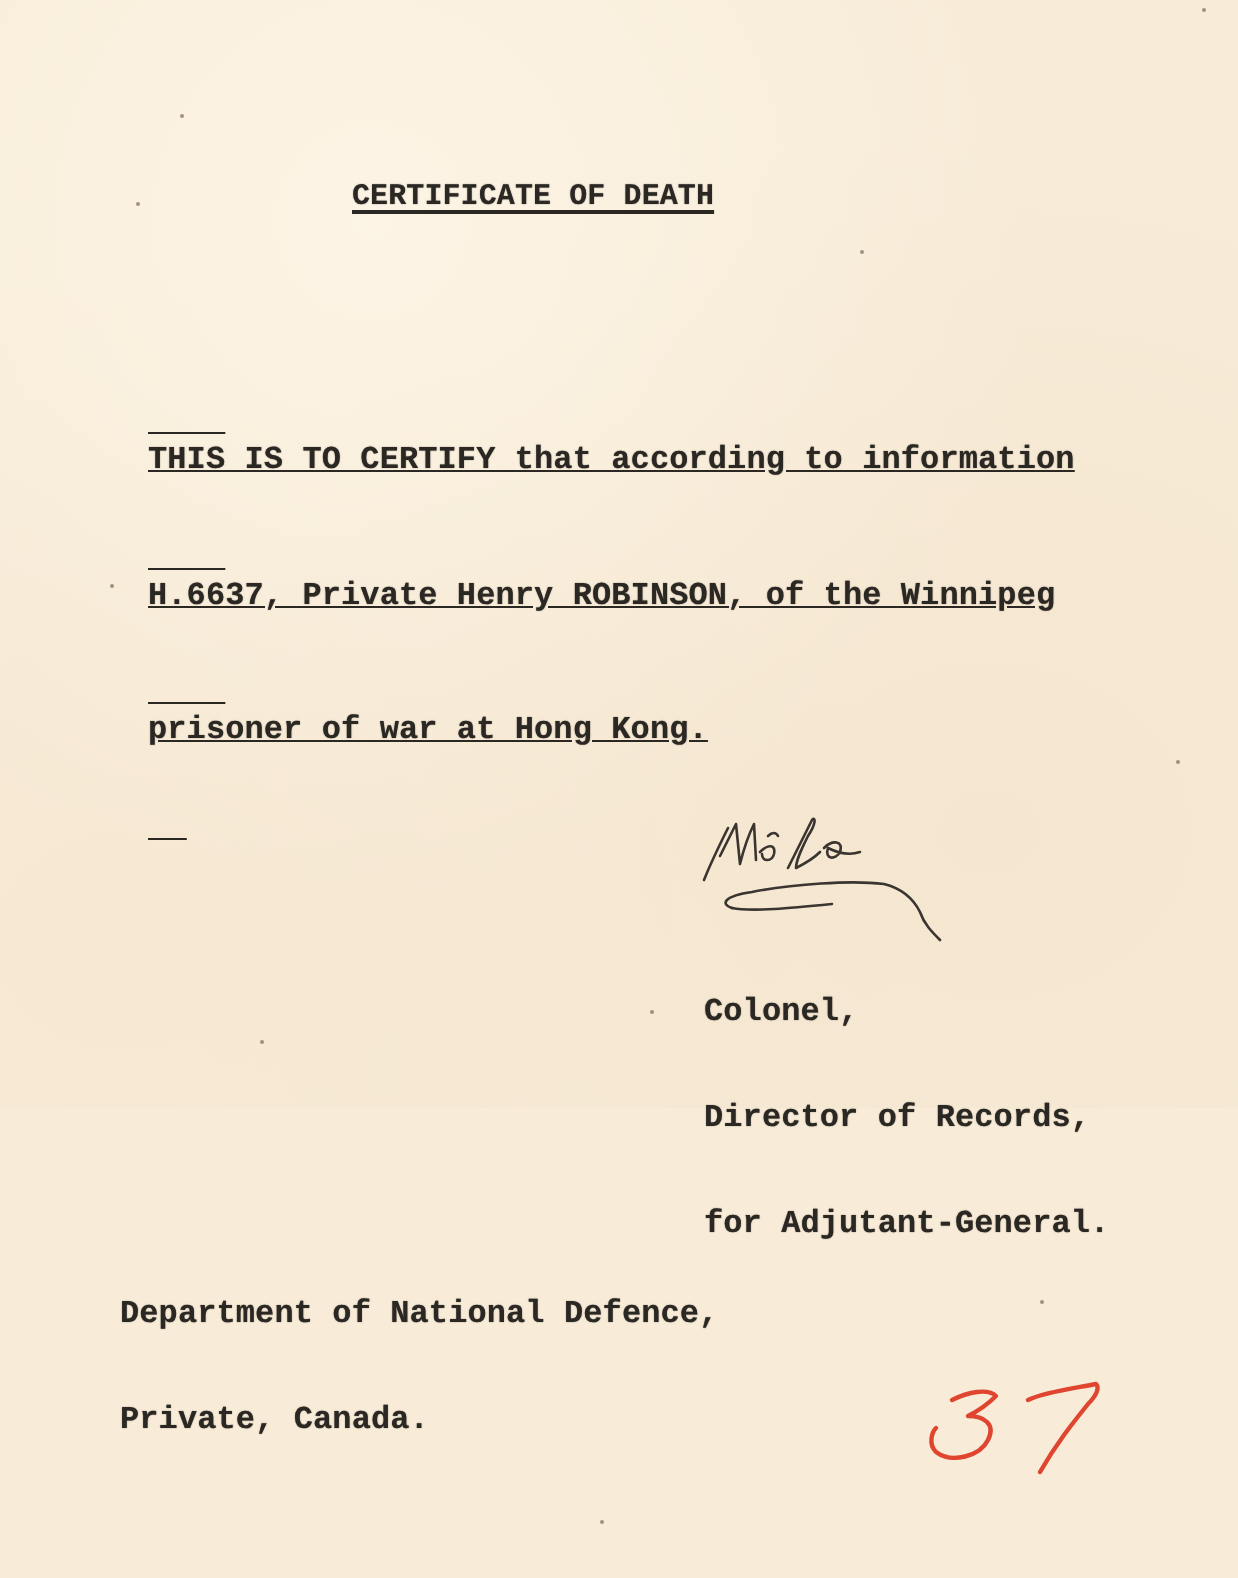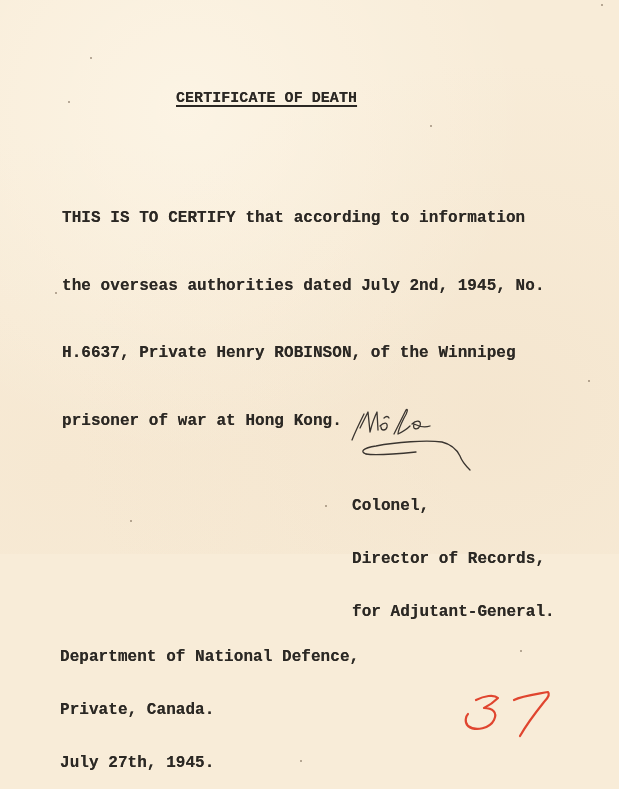--- a/index.html
+++ b/index.html
@@ -39,23 +39,24 @@
       top: 90px;
       text-decoration: underline;
       text-decoration-thickness: 2px;
       text-underline-offset: 3px;
       font-size: 15px;
     }
     .body-text {
       position: absolute;
       left: 62px;
       top: 172px;
-      margin: 0;
+      margin: 12px;
       padding: 0;
       list-style: none;
+      text-decoration: underline;
     }
     .body-text li {
       height: 31.6px;
       line-height: 20px;
     }
     .sig-block {
       position: absolute;
       left: 352px;
       top: 462px;
       margin: 0;
@@ -113,21 +114,20 @@
   <span class="speck" style="left:588px;top:380px;"></span>
   <span class="speck" style="left:520px;top:650px;"></span>
   <span class="speck" style="left:130px;top:520px;"></span>
   <span class="speck" style="left:300px;top:760px;"></span>
   <span class="speck" style="left:55px;top:292px;"></span>
 
   <div class="typed title">CERTIFICATE OF DEATH</div>
 
   <ul class="typed body-text">
     <li>THIS IS TO CERTIFY that according to information</li>
-    <li>the overseas authorities dated July 2nd, 1945, No.</li>
     <li>H.6637, Private Henry ROBINSON, of the Winnipeg</li>
     <li>prisoner of war at Hong Kong.</li>
   </ul>
 
   <svg class="signature" viewBox="0 0 140 70" fill="none" stroke="#3a3530" stroke-width="1.3" stroke-linecap="round" stroke-linejoin="round">
 
     <path d="M6 36 C10 26, 14 18, 18 10 M14 24 C16 20, 19 14, 22 8 L24 28 C26 20, 28 14, 31 8 L32 26"></path>
 
     <path d="M34 22 C38 18, 42 18, 41 23 C40 27, 35 27, 35 23"></path>
     <path d="M38 14 C40 12, 42 12, 43 14"></path>
@@ -142,21 +142,20 @@
 
   <ul class="typed sig-block">
     <li>Colonel,</li>
     <li>Director of Records,</li>
     <li>for Adjutant-General.</li>
   </ul>
 
   <ul class="typed address-block">
     <li>Department of National Defence,</li>
     <li>Private, Canada.</li>
-    <li>July 27th, 1945.</li>
   </ul>
 
   <svg class="page-number" viewBox="0 0 96 56" fill="none" stroke="#e0452f" stroke-width="2.2" stroke-linecap="round" stroke-linejoin="round">
 
     <path d="M18 14 C26 10, 36 8, 40 12 C36 16, 30 20, 26 22 C34 22, 40 26, 36 34 C32 42, 18 46, 10 40 C6 36, 8 30, 10 28"></path>
 
     <path d="M56 14 C64 10, 80 8, 90 6 C92 8, 90 12, 86 16 C78 26, 70 36, 62 50"></path>
   </svg>
 
 </div>

